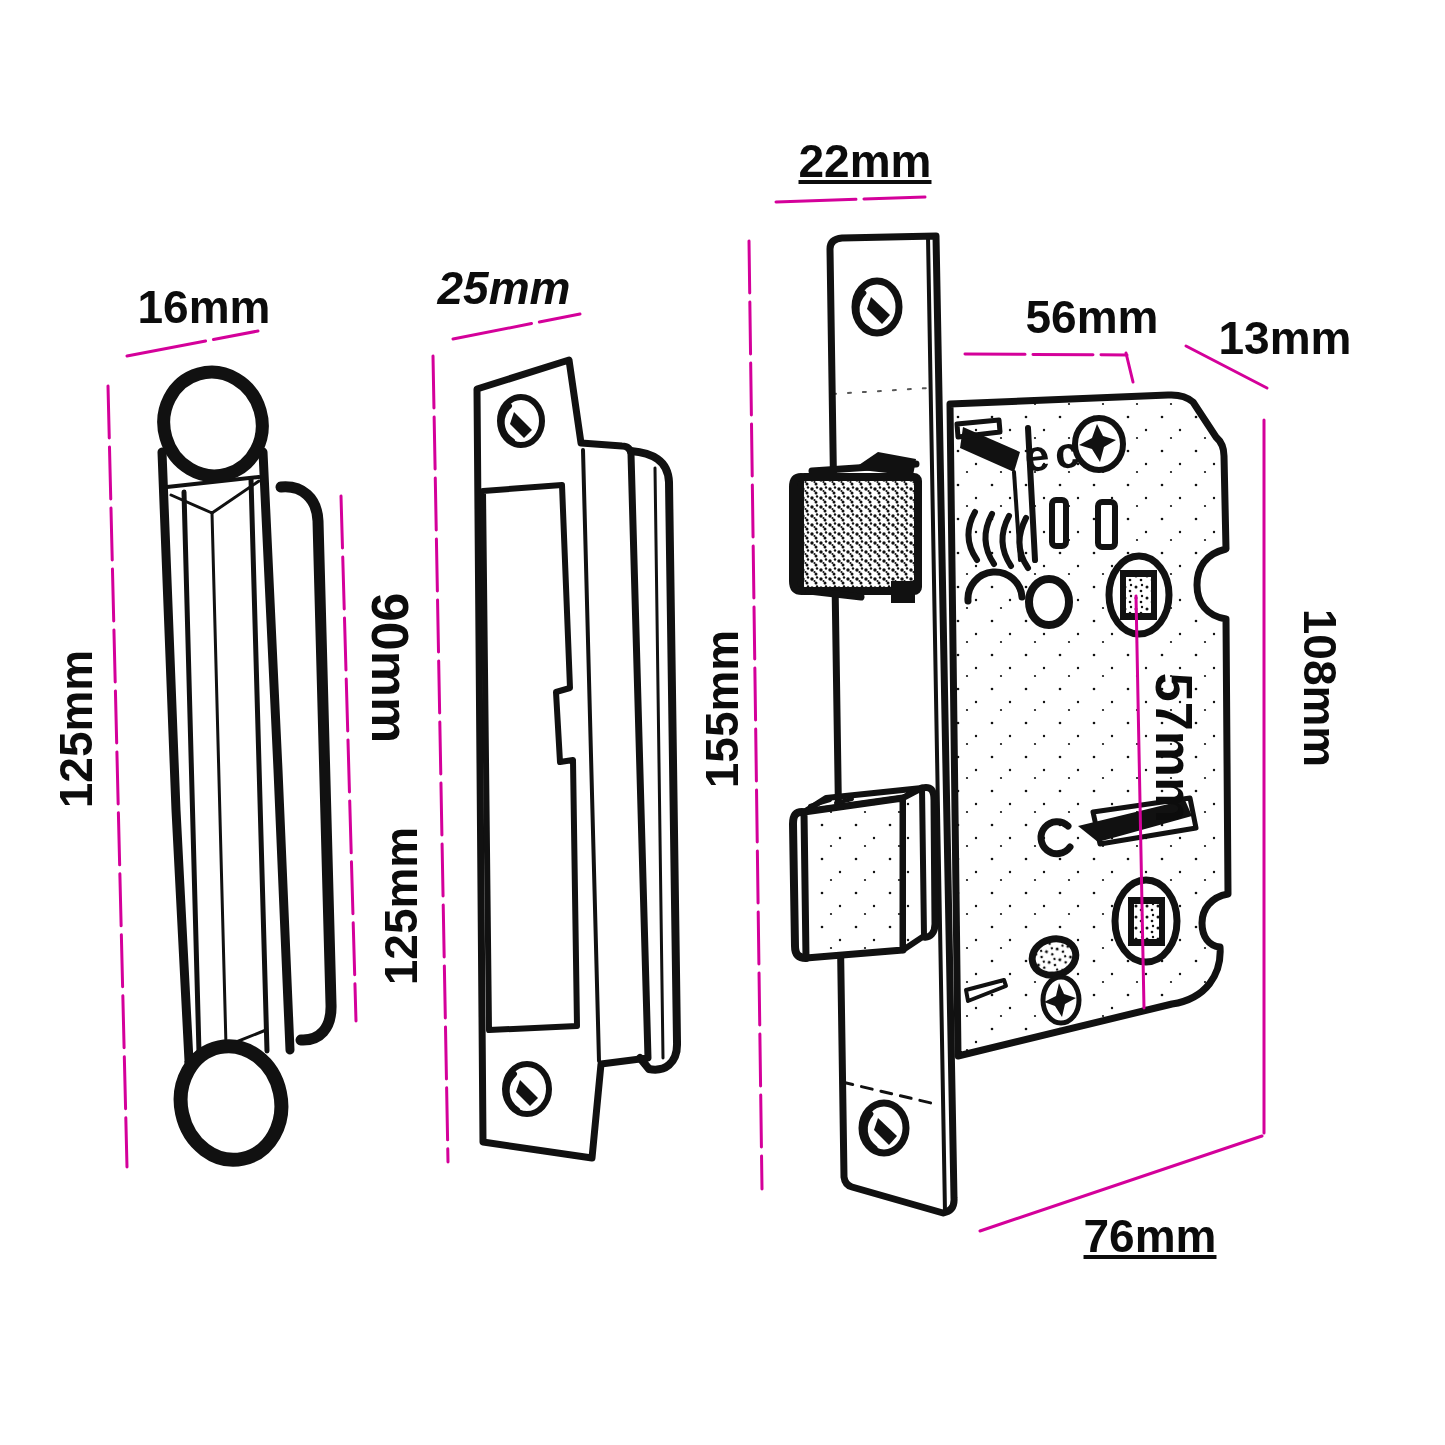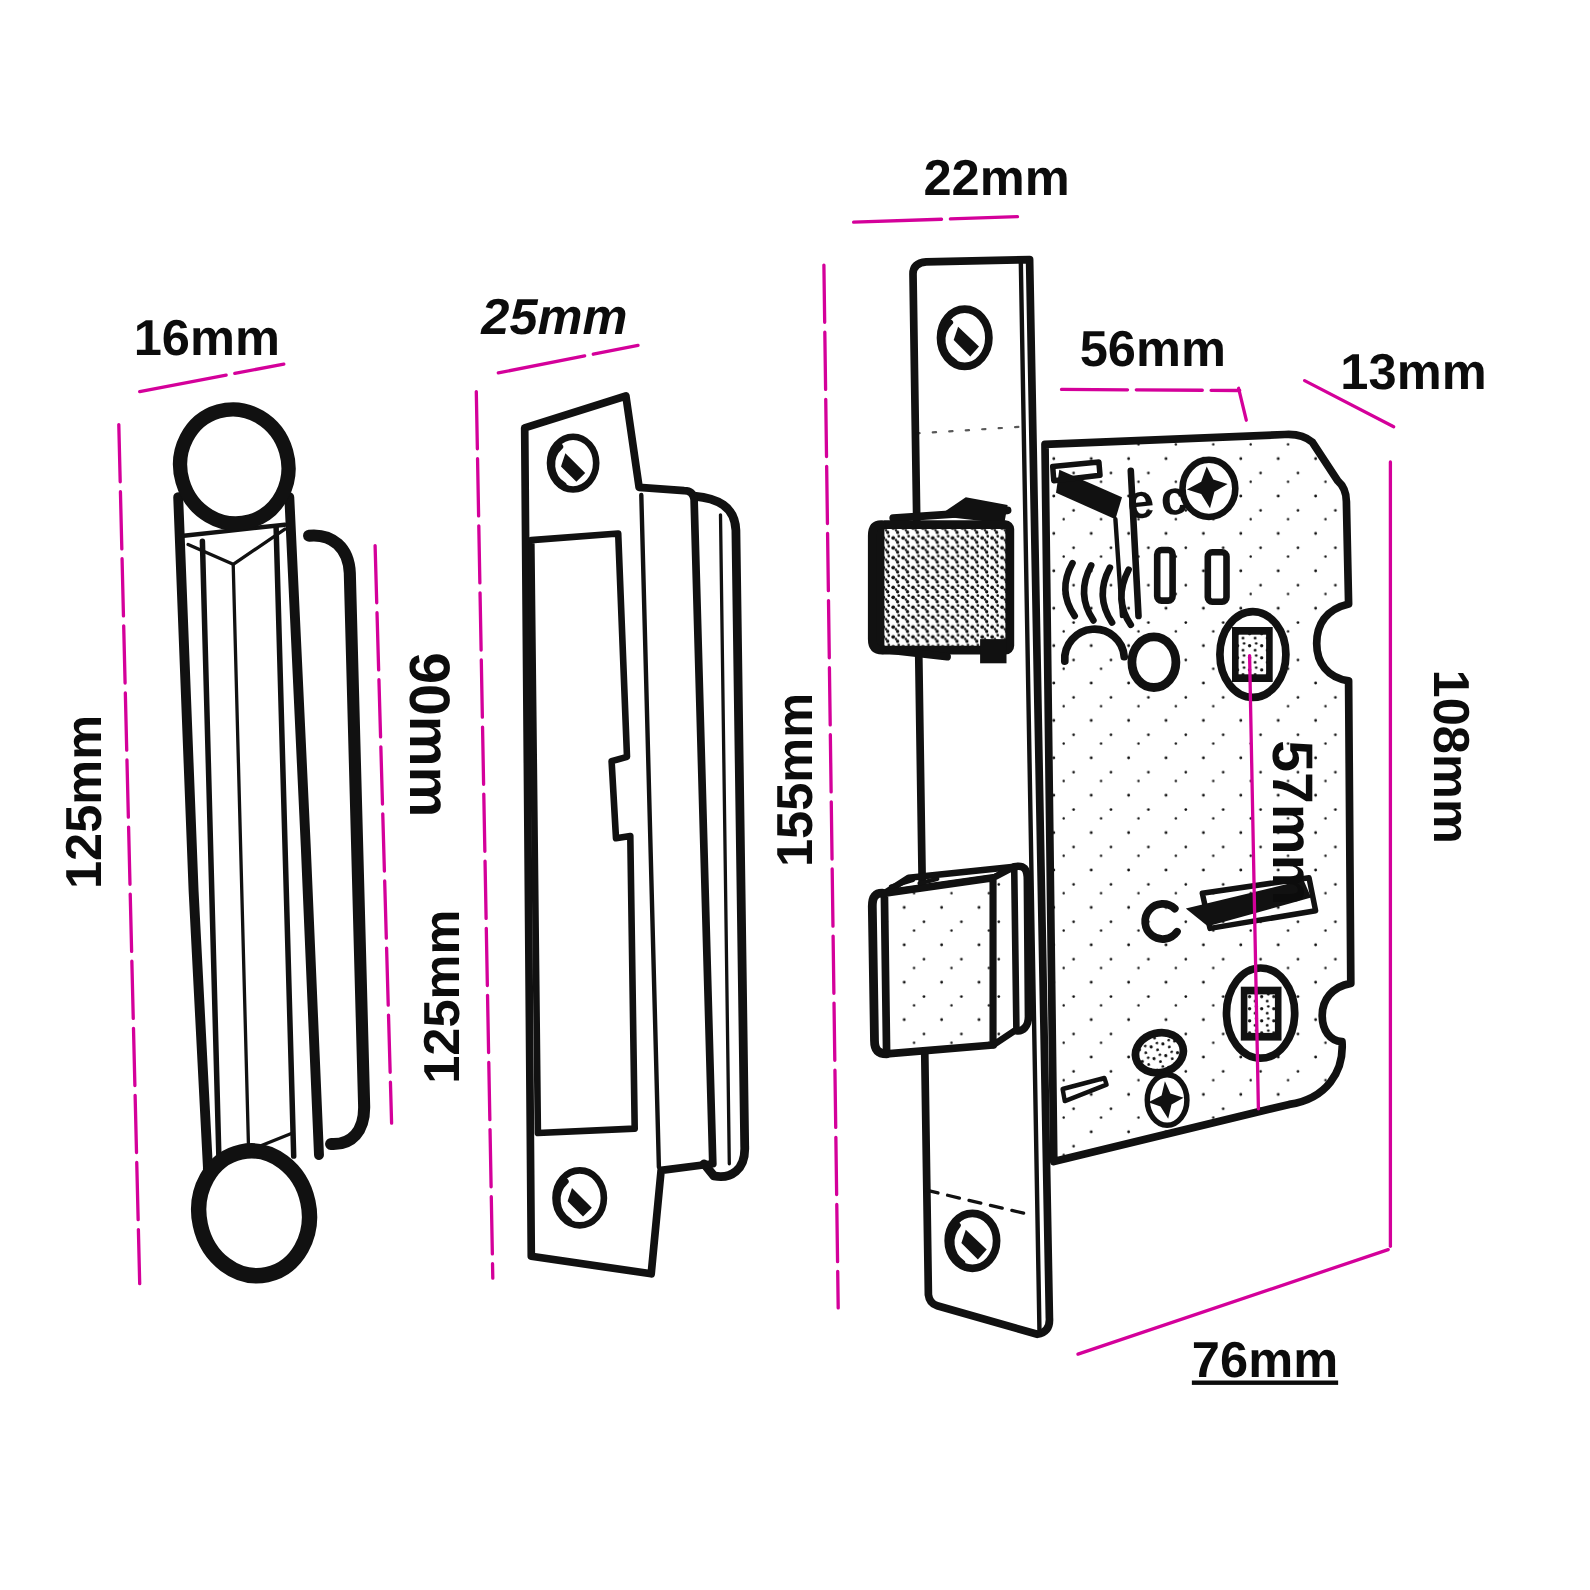--- a/index.html
+++ b/index.html
@@ -175,26 +175,26 @@
     <path class="dim longdash" d="M776,202 L925,197"></path>
     <path class="dim dashed" d="M749,241 L762,1189"></path>
     <path class="dim" stroke-dasharray="60 8" d="M965,354 L1127,355"></path>
     <path class="dim" d="M1126,353 L1133,382"></path>
     <path class="dim" d="M1186,346 L1267,388"></path>
     <path class="dim" d="M1264,420 L1264,1133"></path>
     <path class="dim" d="M980,1231 L1262,1136"></path>
   </g>
 </svg>
 
-<div class="dim-label" style="left:188px;top:307px;text-align:center;">16mm</div>
+<div class="dim-label" style="left:204px;top:307px;text-align:center;">16mm</div>
 <div class="dim-label rot-ccw" style="left:76px;top:729px;">125mm</div>
 <div class="dim-label rot-cw big" style="left:390px;top:668px;">90mm</div>
 <div class="dim-label" style="left:504px;top:288px;font-style:italic;">25mm</div>
 <div class="dim-label rot-ccw" style="left:401px;top:906px;">125mm</div>
-<div class="dim-label" style="left:906px;top:161px;">22mm</div>
+<div class="dim-label" style="left:865px;top:161px;text-decoration:underline;">22mm</div>
 <div class="dim-label rot-ccw" style="left:722px;top:709px;">155mm</div>
-<div class="dim-label" style="left:1048px;top:317px;">56mm</div>
+<div class="dim-label" style="left:1092px;top:317px;">56mm</div>
 <div class="dim-label" style="left:1285px;top:338px;">13mm</div>
 <div class="dim-label rot-cw big" style="left:1174px;top:748px;">57mm</div>
 <div class="dim-label rot-cw" style="left:1320px;top:688px;">108mm</div>
 <div class="dim-label" style="left:1150px;top:1236px;text-decoration:underline;">76mm</div>
 
 </div>
 
 </body></html>

